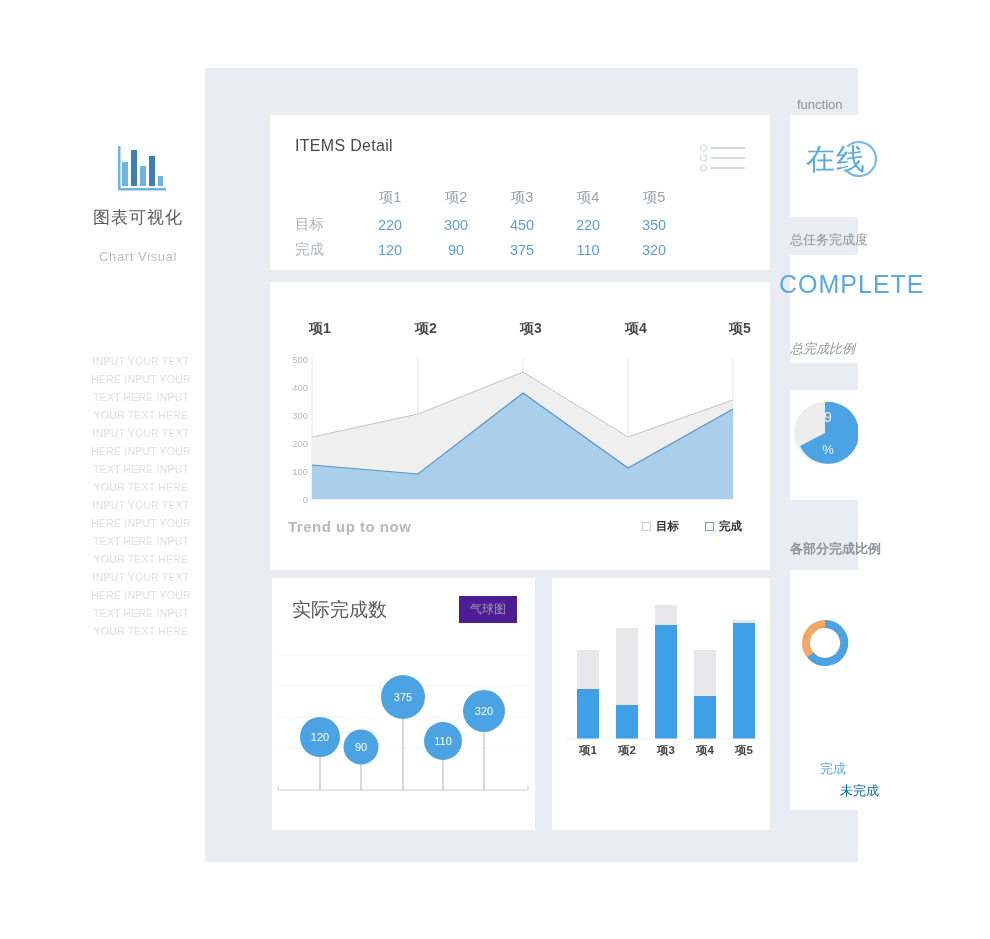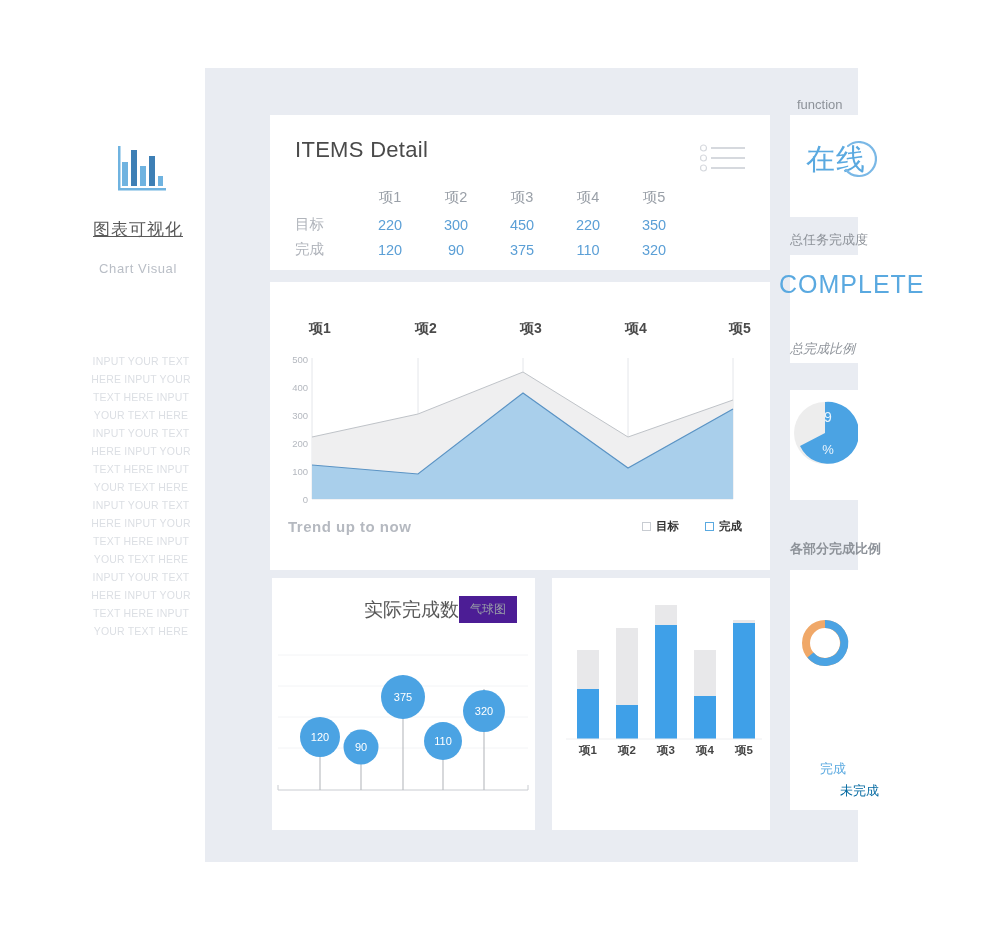--- a/index.html
+++ b/index.html
@@ -22,23 +22,22 @@
   
   .sidebar {
     position: absolute;
     left: 78px; top: 140px;
     width: 120px;
     text-align: center;
   }
   .logo-icon { width: 120px; height: 60px; display: block; }
   .logo-title {
     font-size: 17px; color: #5a5a5a;
-    margin-top: 18px; letter-spacing: 1px;
+    margin-top: 6px; letter-spacing: 1px;
     white-space: nowrap;
-    text-decoration: underline;
   }
   .logo-sub {
     font-size: 13px; color: #b9bec6;
     margin-top: 20px; letter-spacing: .6px;
   }
   .filler-text {
     position: absolute;
     left: 86px; top: 352px;
     width: 110px;
     font-size: 10.5px;
@@ -55,21 +54,21 @@
   }
 
   
   #card-items { left: 270px; top: 115px; width: 500px; height: 155px; }
   .items-head {
     display: flex; align-items: flex-start;
     justify-content: space-between;
     padding: 22px 24px 0 25px;
   }
   .items-title {
-    font-size: 22px; color: #4a4a4a; font-weight: 400;
+    font-size: 16px; color: #4a4a4a; font-weight: 400;
     letter-spacing: .3px;
   }
   .list-icon { width: 46px; height: 30px; margin-top: 6px; }
 
   .items-table {
     margin: 12px 0 0 25px;
     border-collapse: collapse;
   }
   .items-table td {
     font-size: 14.5px;
@@ -109,21 +108,21 @@
     width: 9px; height: 9px; background: #fff;
     display: inline-block;
   }
   .legend-box.target { border: 1px solid #c8ccd2; }
   .legend-box.done { border: 1px solid #5aa9e0; }
   .legend-text { font-size: 11.5px; color: #333; font-weight: bold; }
 
   
   #card-bubble { left: 272px; top: 578px; width: 263px; height: 252px; }
   .card-head2 {
-    display: flex; align-items: center; justify-content: flex-end;
+    display: flex; align-items: center; justify-content: space-between;
     padding: 18px 18px 0 20px;
   }
   .card-title2 { font-size: 19px; color: #585858; }
   .badge {
     background: #4c1d95; color: #9aa0a8;
     font-size: 12px; padding: 5px 11px;
   }
 
   
   #card-prop { left: 552px; top: 578px; width: 218px; height: 252px; }

